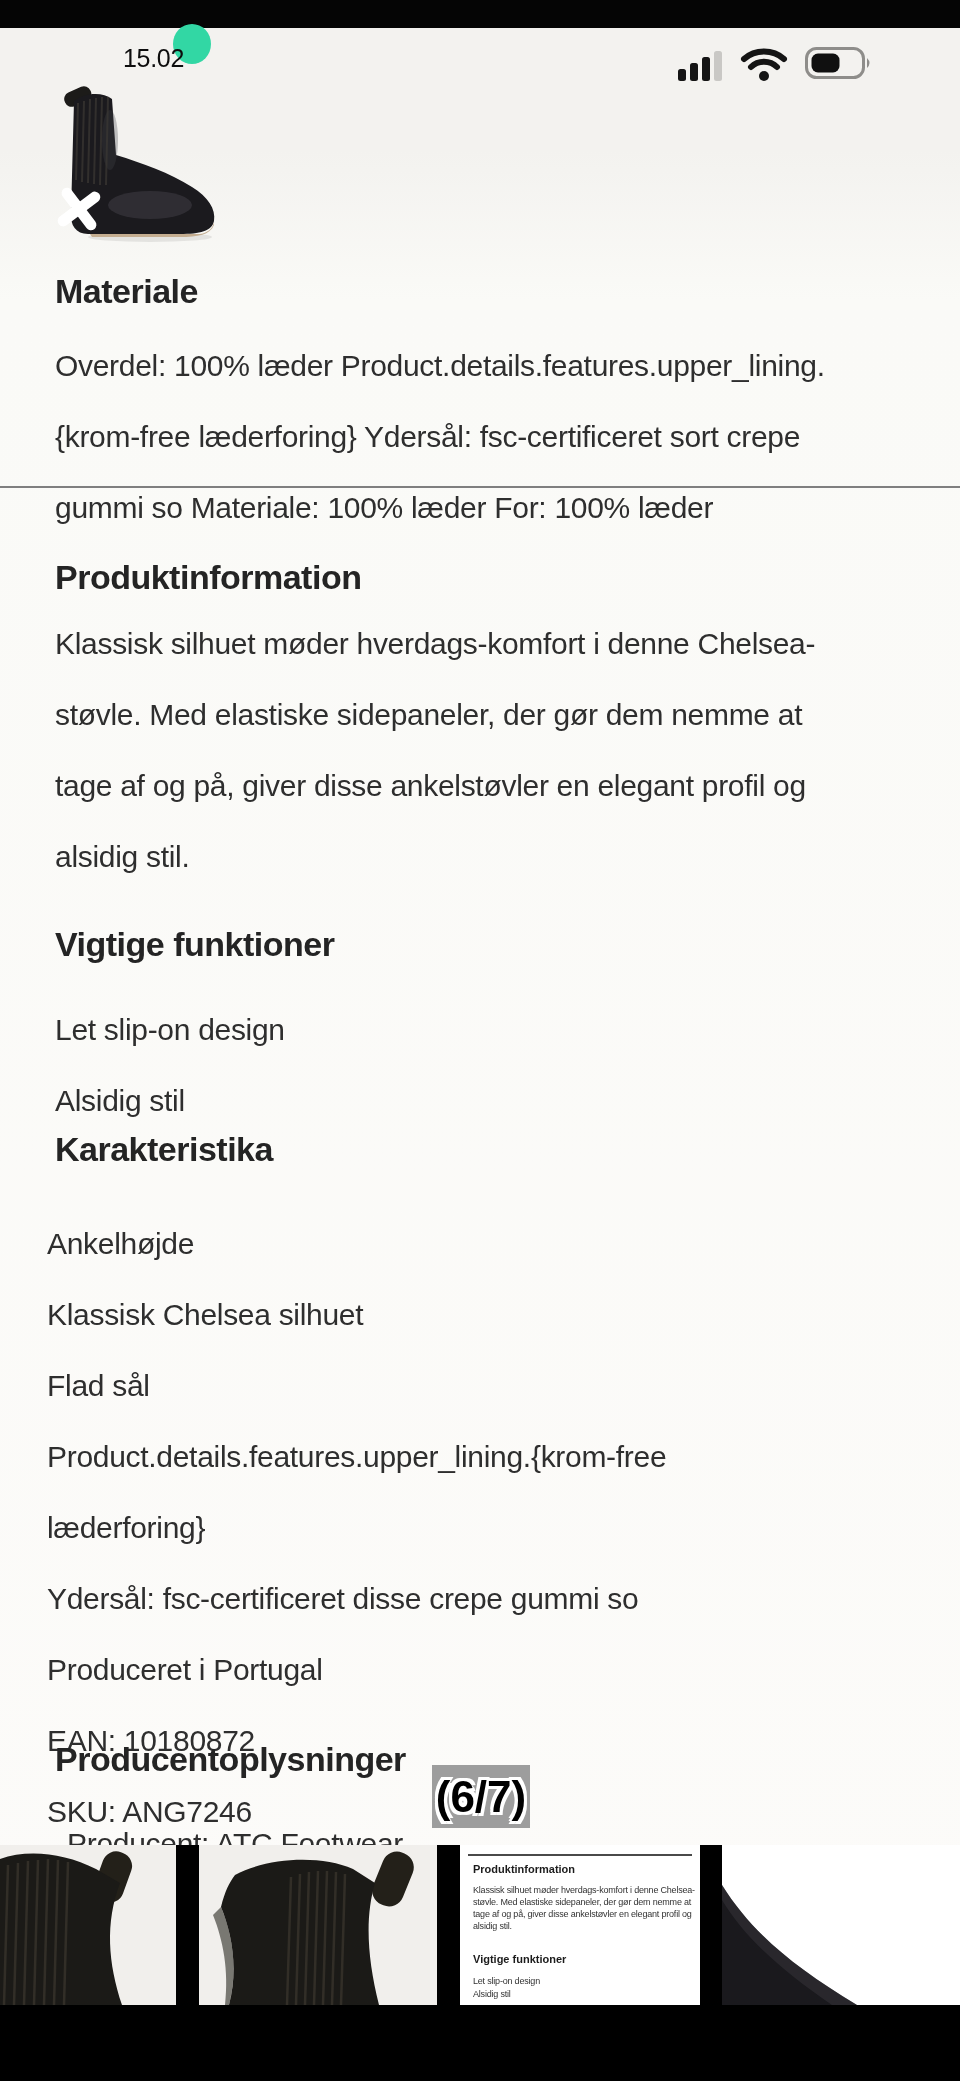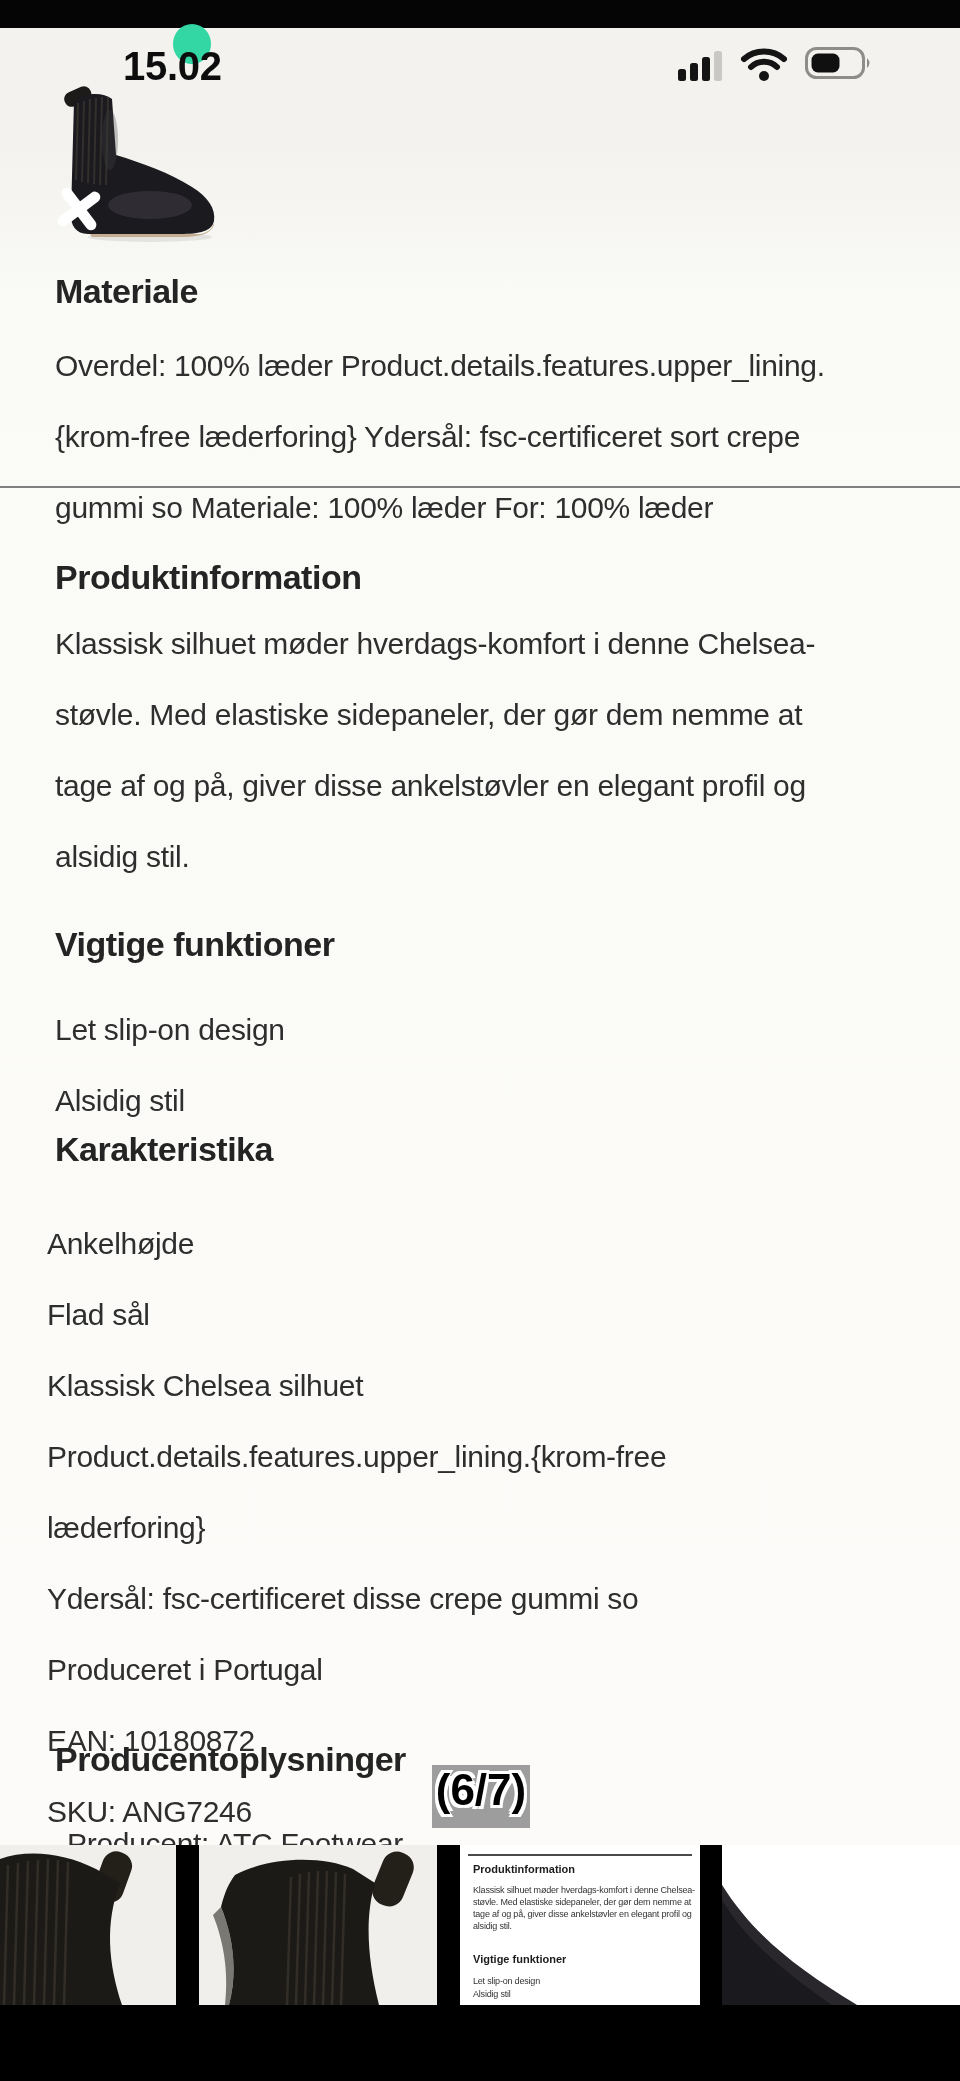--- a/index.html
+++ b/index.html
@@ -5,29 +5,29 @@
   html,body{margin:0;padding:0;background:#ffffff;}
   #screen{
     position:relative;width:960px;height:2081px;overflow:hidden;
     background:linear-gradient(#f3f2ef 0px,#f3f2ef 150px,#fafaf7 300px,#fcfbf9 100%);
     font-family:"Liberation Sans","DejaVu Sans",sans-serif;
     color:#2b2b2b;
   }
   .abs{position:absolute;}
   .nowrap{white-space:nowrap;}
   .top-black{left:0;top:0;width:960px;height:28px;background:#050505;}
-  .time{left:123px;top:44px;font-size:40px;font-weight:700;color:#0d0d0d;z-index:3;letter-spacing:-0.3px;}
+  .time{left:123px;top:44px;font-size:25px;font-weight:400;color:#0d0d0d;z-index:3;letter-spacing:-0.3px;}
   .teal-dot{left:173px;top:24px;width:38px;height:40px;border-radius:50%;background:#32d7a4;z-index:2;}
   .h1{font-size:34px;font-weight:700;color:#242424;letter-spacing:-0.5px;}
   .body-line{font-size:30px;line-height:43px;letter-spacing:-0.3px;color:#2e2e2e;}
   .divider{left:0;top:486px;width:960px;height:2px;background:#7f7f7f;}
   .para{display:flex;flex-direction:column;gap:28px;}
   .page-indicator{
     left:432px;top:1765px;width:98px;height:63px;background:#9d9d9d;z-index:6;
-    display:flex;justify-content:center;
+    display:flex;align-items:center;justify-content:center;
   }
   .page-indicator span{
     font-size:44px;font-weight:700;color:#000;
     text-shadow:-3px -3px 0 #fff,3px -3px 0 #fff,-3px 3px 0 #fff,3px 3px 0 #fff,-3px 0 0 #fff,0 -3px 0 #fff;
   }
   .strip{left:0;top:1845px;width:960px;height:236px;background:#000;z-index:5;}
   .thumb{position:absolute;top:0;height:160px;overflow:hidden;}
   .thumb-card{background:#ffffff;}
   .mini-divider{position:absolute;left:8px;top:9px;width:224px;height:2px;background:#4a4a4a;}
   .mini-h{position:absolute;left:13px;font-size:11px;font-weight:700;color:#1c1c1c;white-space:nowrap;}
@@ -121,22 +121,22 @@
 
   <div class="abs h1 nowrap" style="left:55px;top:925px;">Vigtige funktioner</div>
   <div class="abs para" style="left:55px;top:1008px;">
     <div class="body-line nowrap">Let slip-on design</div>
     <div class="body-line nowrap">Alsidig stil</div>
   </div>
 
   <div class="abs h1 nowrap" style="left:55px;top:1130px;">Karakteristika</div>
   <div class="abs para" style="left:47px;top:1222px;">
     <div class="body-line nowrap">Ankelhøjde</div>
+    <div class="body-line nowrap">Klassisk Chelsea silhuet</div>
     <div class="body-line nowrap">Flad sål</div>
-    <div class="body-line nowrap">Klassisk Chelsea silhuet</div>
     <div class="body-line nowrap">Product.details.features.upper_lining.{krom-free</div>
     <div class="body-line nowrap">læderforing}</div>
     <div class="body-line nowrap">Ydersål: fsc-certificeret disse crepe gummi so</div>
     <div class="body-line nowrap">Produceret i Portugal</div>
     <div class="body-line nowrap">EAN: 10180872</div>
     <div class="body-line nowrap">SKU: ANG7246</div>
   </div>
 
   <div class="abs h1 nowrap" style="left:55px;top:1740px;">Producentoplysninger</div>
   <div class="abs body-line nowrap" style="left:55px;top:1822px;margin-left:12px;">Producent: ATC Footwear</div>

